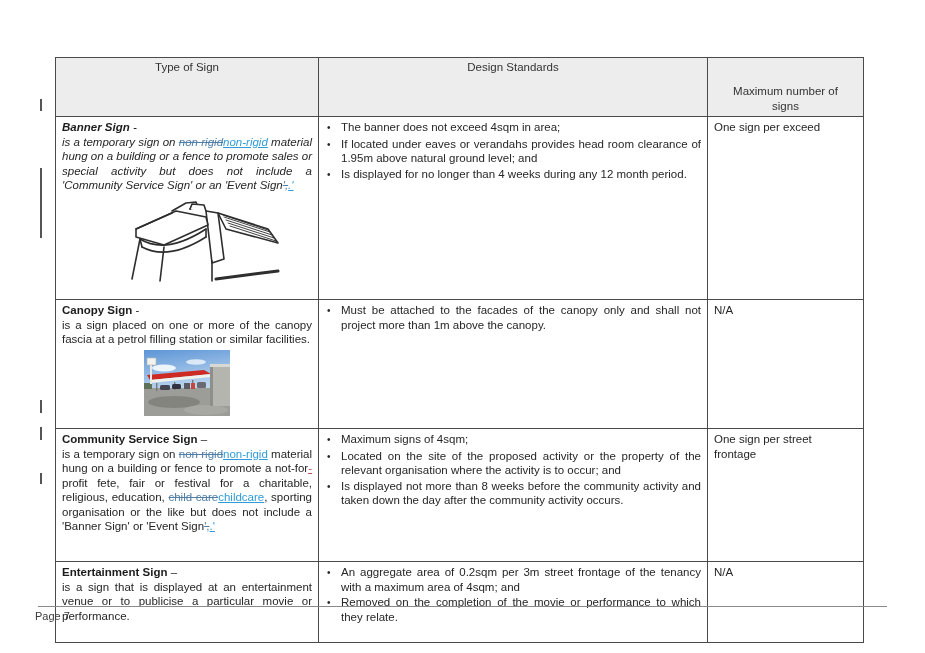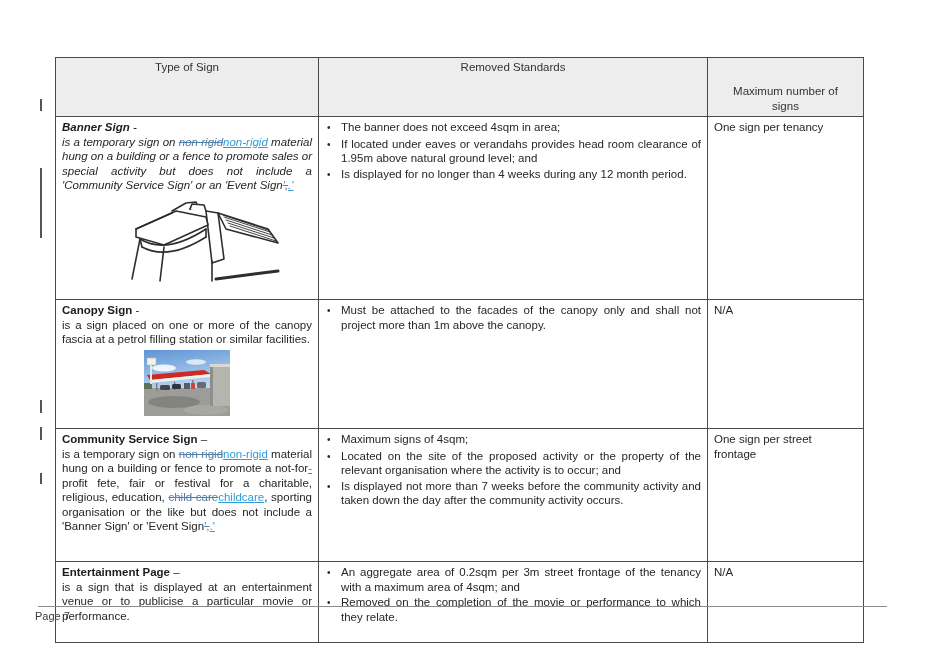--- a/index.html
+++ b/index.html
@@ -56,21 +56,21 @@
 <table class="doc-table">
   <colgroup>
       <col style="width:263px">
       <col style="width:389px">
       <col style="width:156px">
     </colgroup>
 
   <tbody>
       <tr>
     <th><span>Type of Sign</span></th>
-    <th><span>Removed Standards</span></th>
+    <th><span>Design Standards</span></th>
     <th><span class="hdr-max">Maximum number of signs</span></th>
   </tr>
 
   <tr>
     <td style="height:176px;font-style:italic;">
       <div><span class="sign-title">Banner Sign</span><span> -</span></div>
       <div class="desc"><span class="seg-n">is a temporary sign on </span><span class="seg-d">non rigid</span><span class="seg-i">non-rigid</span><span class="seg-n"> material hung on a building or a fence to promote sales or special activity but does not include a 'Community Service Sign' or an 'Event Sign</span><span class="seg-d">',</span><span class="seg-i">.'</span></div>
       <div class="illus-wrap">
         <svg class="sketch" width="160" height="84" viewBox="0 0 160 84">
           <g fill="none" stroke="#2e2e2e" stroke-width="1.6" stroke-linejoin="round" stroke-linecap="round">
@@ -114,21 +114,21 @@
             <div class="bullet-item">
               <span class="bullet">•</span>
               <span class="bullet-text">If located under eaves or verandahs provides head room clearance of 1.95m above natural ground level; and</span>
             </div>
             <div class="bullet-item">
               <span class="bullet">•</span>
               <span class="bullet-text">Is displayed for no longer than 4 weeks during any 12 month period.</span>
             </div>
           </div>
     </td>
-    <td><span>One sign per tenancy</span></td>
+    <td><span>One sign per exceed</span></td>
   </tr>
 
   <tr>
     <td style="height:122px;margin-top:48px;">
       <div><span class="sign-title">Canopy Sign</span><span> -</span></div>
       <div class="desc"><span class="seg-n">is a sign placed on one or more of the canopy fascia at a petrol filling station or similar facilities.</span></div>
       <div class="illus-wrap">
         <svg class="photo" width="86" height="66" viewBox="0 0 86 66">
           <defs>
             <linearGradient id="sky" x1="0" y1="0" x2="0.3" y2="1">
@@ -187,30 +187,30 @@
             <div class="bullet-item">
               <span class="bullet">•</span>
               <span class="bullet-text">Maximum signs of 4sqm;</span>
             </div>
             <div class="bullet-item">
               <span class="bullet">•</span>
               <span class="bullet-text">Located on the site of the proposed activity or the property of the relevant organisation where the activity is to occur; and</span>
             </div>
             <div class="bullet-item">
               <span class="bullet">•</span>
-              <span class="bullet-text">Is displayed not more than 7 weeks before the community activity and taken down the day after the community activity occurs.</span>
+              <span class="bullet-text">Is displayed not more than 8 weeks before the community activity and taken down the day after the community activity occurs.</span>
             </div>
           </div>
     </td>
     <td><span>One sign per street frontage</span></td>
   </tr>
 
   <tr>
     <td style="height:74px;">
-      <div><span class="sign-title">Entertainment Page</span><span> –</span></div>
+      <div><span class="sign-title">Entertainment Sign</span><span> –</span></div>
       <div class="desc"><span class="seg-n">is a sign that is displayed at an entertainment venue or to publicise a particular movie or performance.</span></div>
     </td>
     <td>
       <div>
             <div class="bullet-item">
               <span class="bullet">•</span>
               <span class="bullet-text">An aggregate area of 0.2sqm per 3m street frontage of the tenancy with a maximum area of 4sqm; and</span>
             </div>
             <div class="bullet-item">
               <span class="bullet">•</span>

